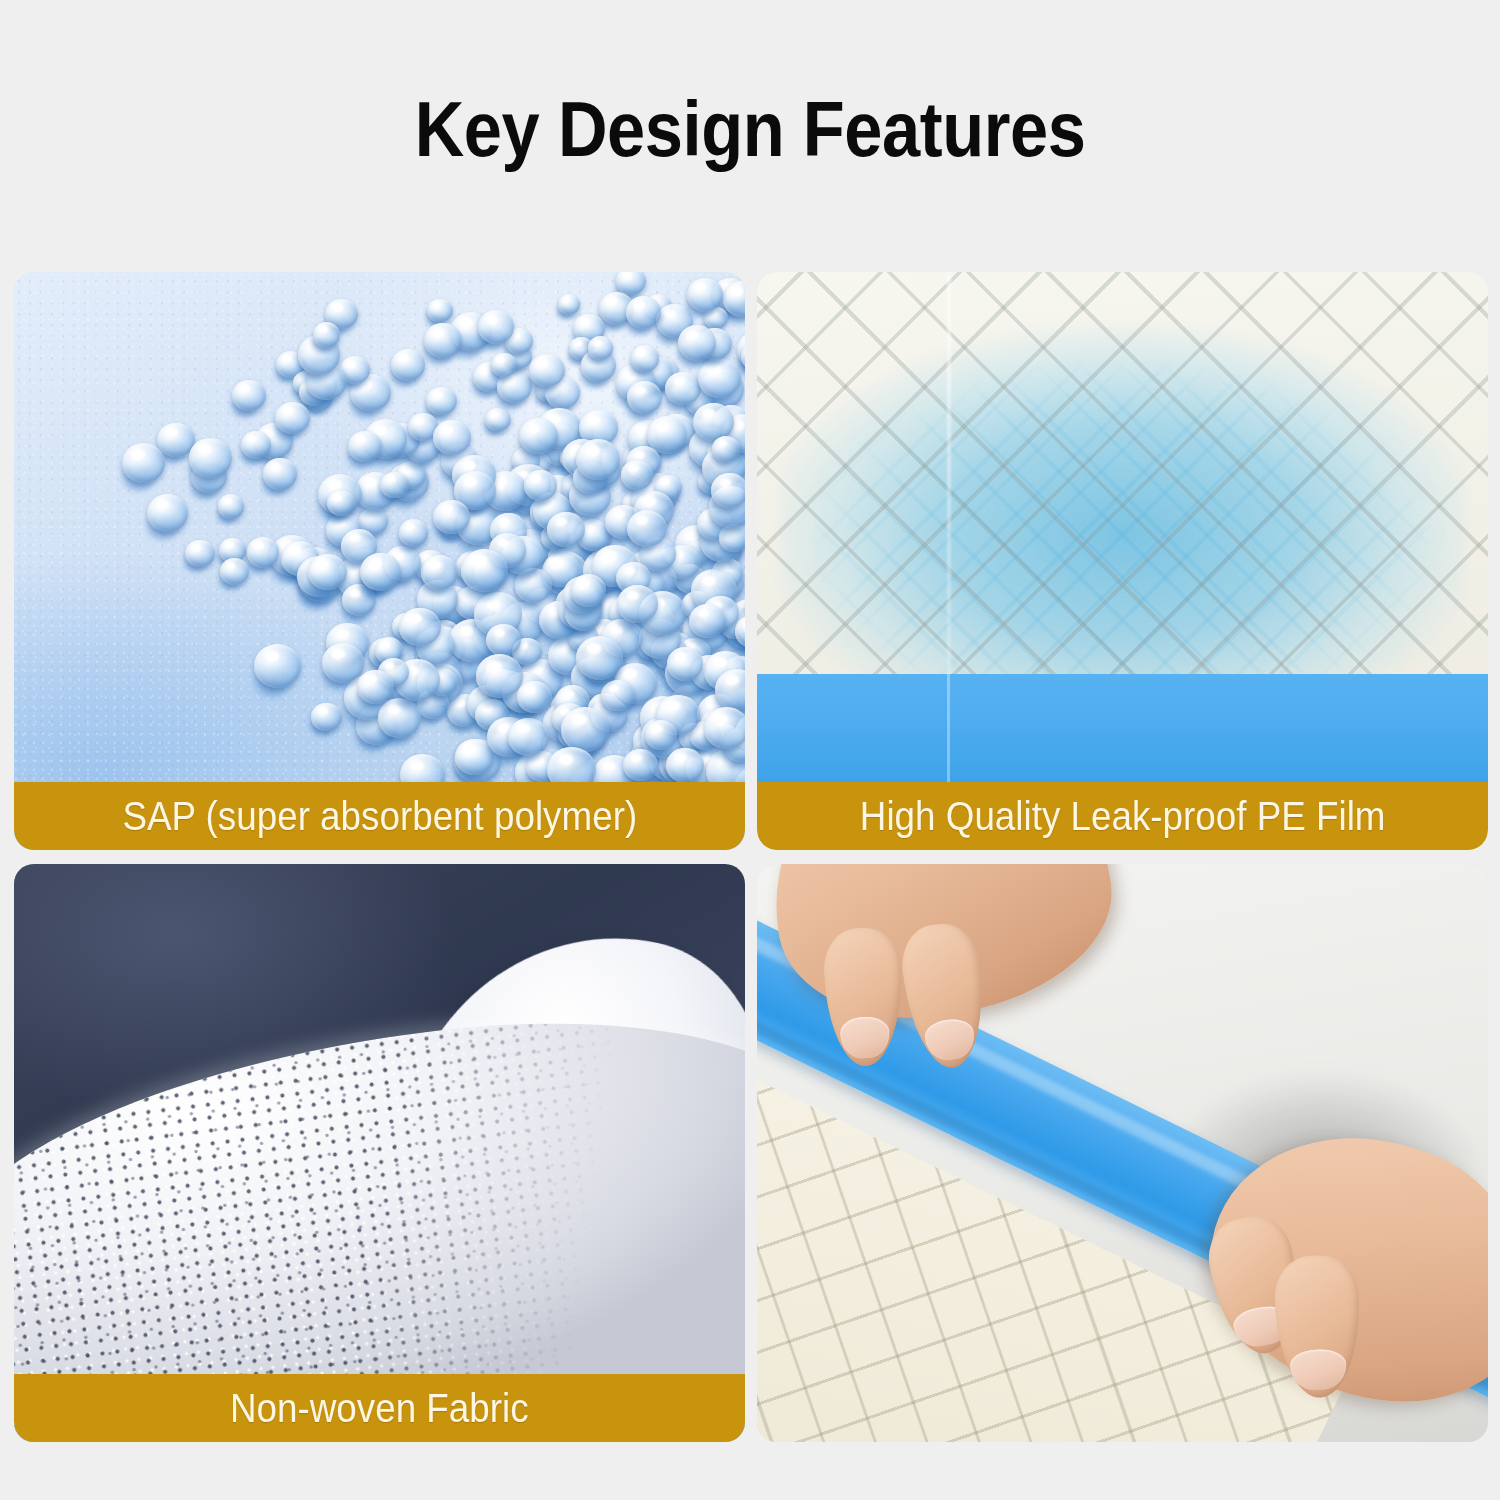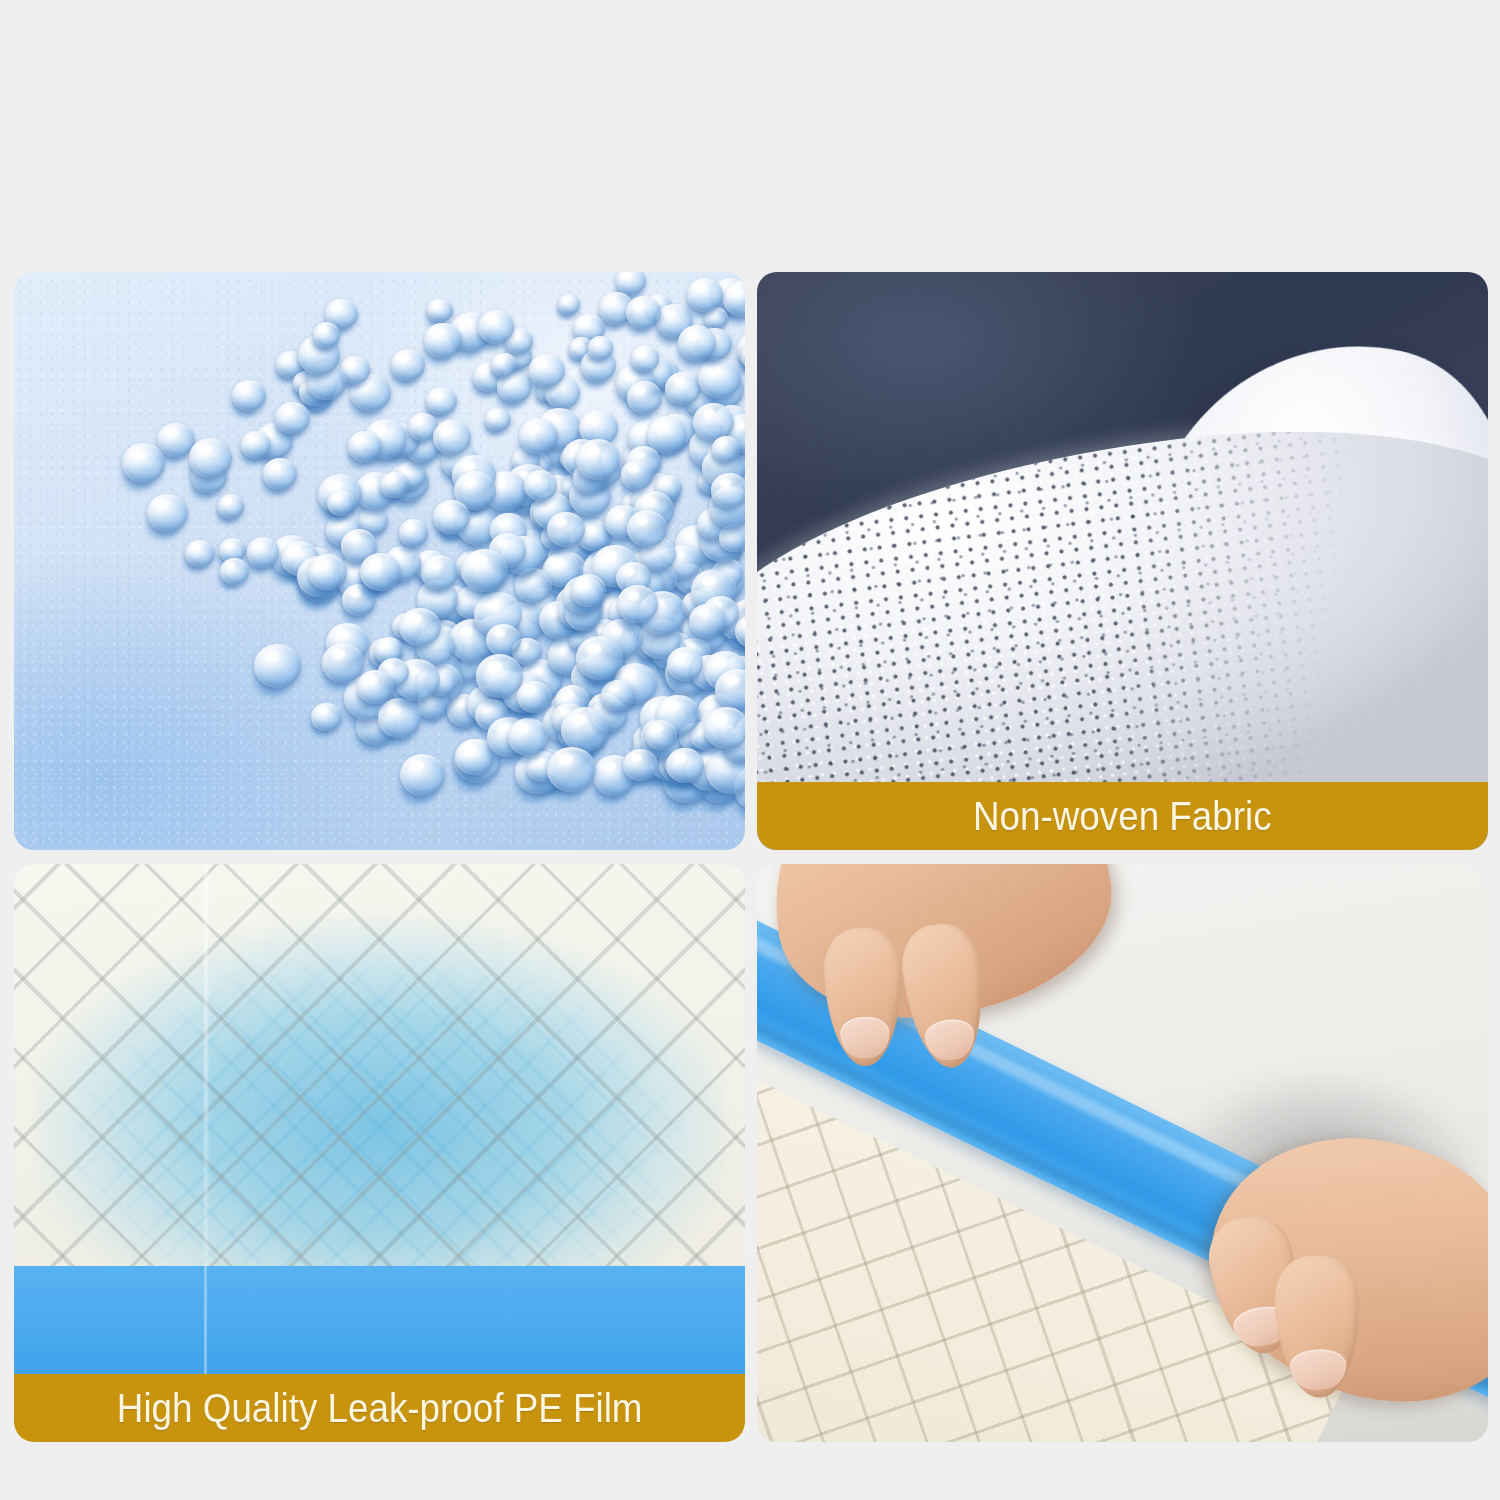--- a/index.html
+++ b/index.html
@@ -356,20 +356,23 @@
     border-radius: 50% 46% 46% 54% / 52% 58% 42% 48%;
     transform: rotate(16deg);
     box-shadow: -6px 6px 16px rgba(90,60,40,.28);
   }
 </style>
 </head>
 <body>
 
 <div class="page">
 
+  <div class="title-wrap">
+    <div class="title">Key Design Features</div>
+  </div>
 
   <div class="grid">
 
     <div class="panel">
       <div class="photo">
         <div class="sap-bg"></div>
         <div class="sap-noise"></div>
         <div id="sap-beads">
             <div class="bead-shadow" style="left: 75.6132%; top: calc(26.1447% + 11.8567px); width: 22.7254px; height: 16.303px;"></div>
             <div class="bead" style="left: 76.0132%; top: 26.1447%; width: 24.7015px; height: 22.9724px;"></div>
@@ -1078,49 +1081,52 @@
             <div class="bead-shadow" style="left: 82.6449%; top: calc(32.5258% + 15.5632px); width: 29.8294px; height: 21.3994px;"></div>
             <div class="bead" style="left: 83.0449%; top: 32.5258%; width: 32.4233px; height: 30.1537px;"></div>
             <div class="bead-shadow" style="left: 46.4993%; top: calc(68.8074% + 17.7117px); width: 33.9474px; height: 24.3536px;"></div>
             <div class="bead" style="left: 46.8993%; top: 68.8074%; width: 36.8994px; height: 34.3164px;"></div>
             <div class="bead-shadow" style="left: 14.3539%; top: calc(29.6164% + 20.5479px); width: 39.3836px; height: 28.2534px;"></div>
             <div class="bead" style="left: 14.7539%; top: 29.6164%; width: 42.8082px; height: 39.8116px;"></div>
             <div class="bead-shadow" style="left: 95.0688%; top: calc(28.3445% + 13.3656px); width: 25.6173px; height: 18.3776px;"></div>
             <div class="bead" style="left: 95.4688%; top: 28.3445%; width: 27.8449px; height: 25.8958px;"></div>
           </div>
       </div>
-    </div>
-
-    <div class="panel">
-      <div class="photo">
-        <div class="nw-bg"></div>
-        <div class="nw-curl"></div>
-        <div class="nw-curl-fold"></div>
-        <div class="nw-sheet">
-          <div class="nw-perf"></div>
-        </div>
-      </div>
       <div class="caption">
-        <span class="caption-text">Non-woven Fabric</span>
+        <span class="caption-text">SAP (super absorbent polymer)</span>
       </div>
     </div>
 
     <div class="panel">
       <div class="photo">
         <div class="pe-bg"></div>
         <div class="pe-core"></div>
         <div class="pe-core2"></div>
         <div class="pe-quilt"></div>
         <div class="pe-crease-v"></div>
         <div class="pe-band">
           <div class="pe-band-crease"></div>
         </div>
       </div>
       <div class="caption">
         <span class="caption-text">High Quality Leak-proof PE Film</span>
+      </div>
+    </div>
+
+    <div class="panel">
+      <div class="photo">
+        <div class="nw-bg"></div>
+        <div class="nw-curl"></div>
+        <div class="nw-curl-fold"></div>
+        <div class="nw-sheet">
+          <div class="nw-perf"></div>
+        </div>
+      </div>
+      <div class="caption">
+        <span class="caption-text">Non-woven Fabric</span>
       </div>
     </div>
 
     <div class="panel">
       <div class="photo">
         <div class="eb-bg"></div>
         <div class="eb-shadow-top"></div>
         <div class="eb-pad">
           <div class="eb-pad-quilt"></div>
         </div>

